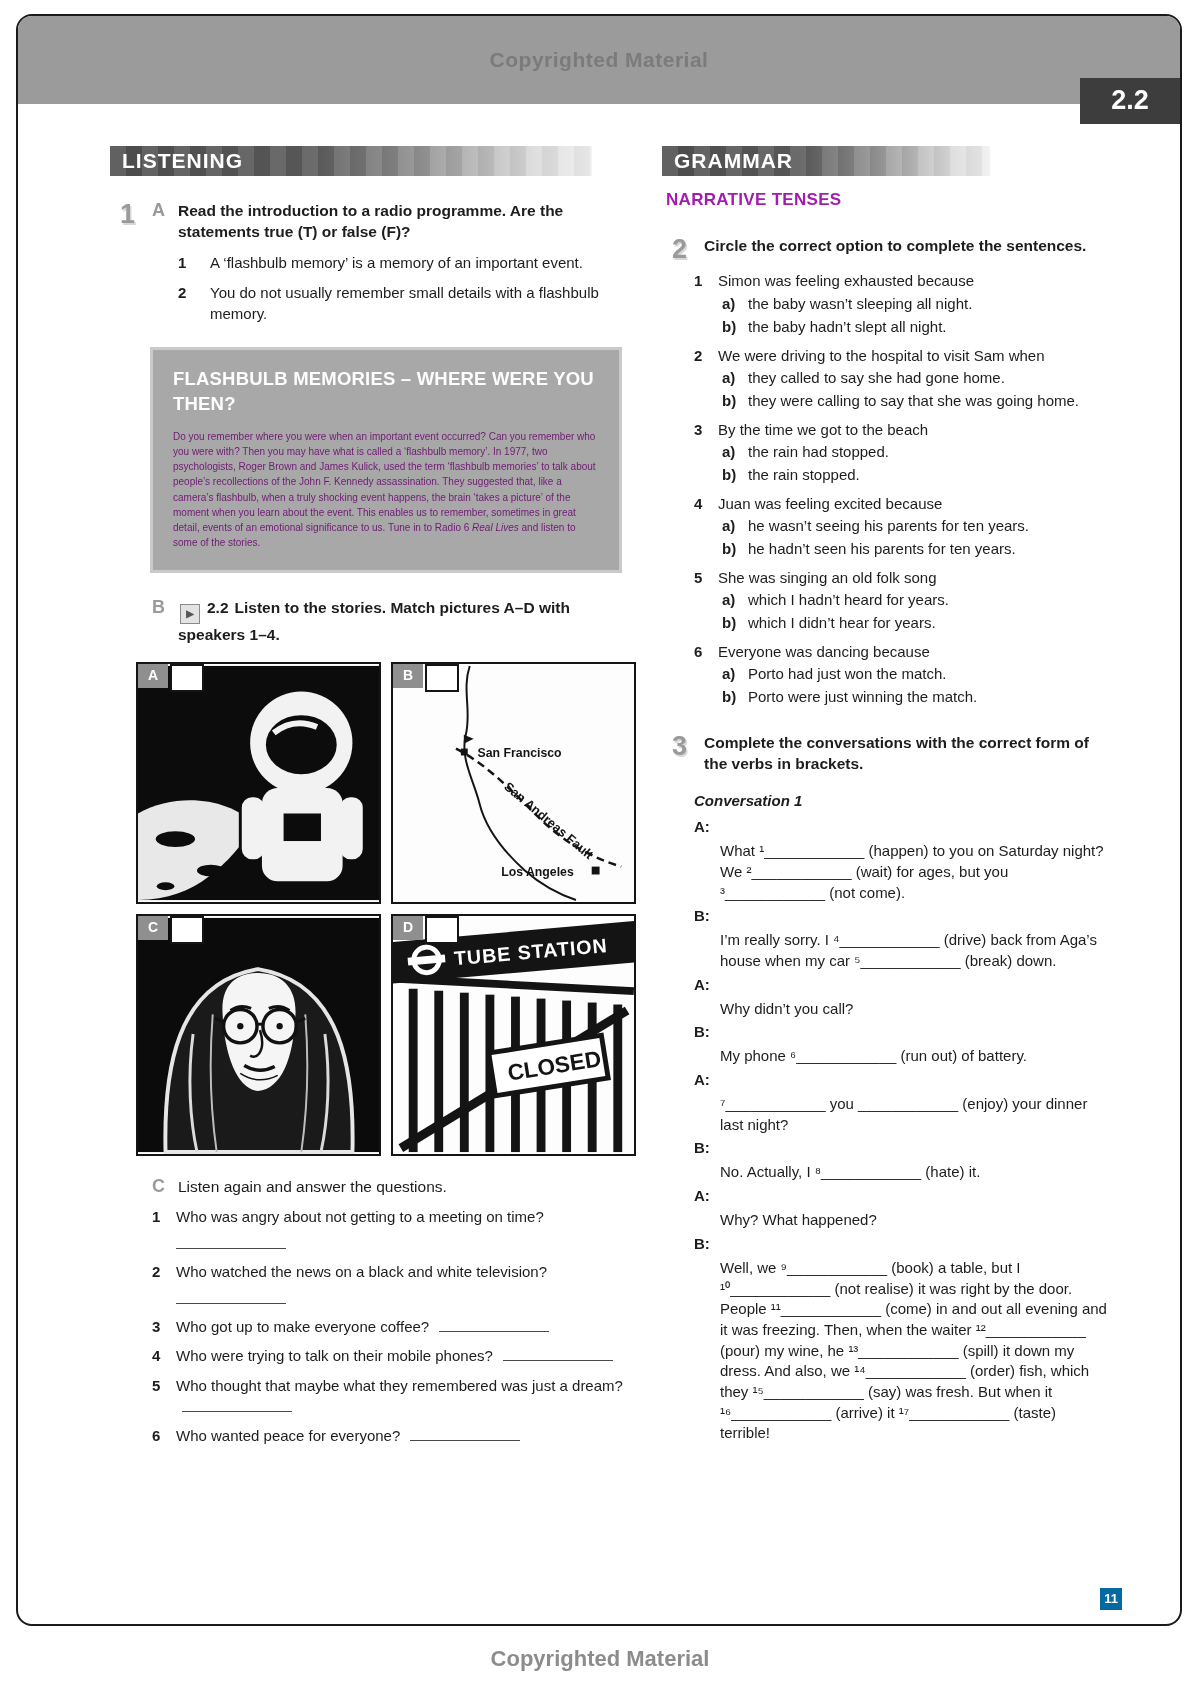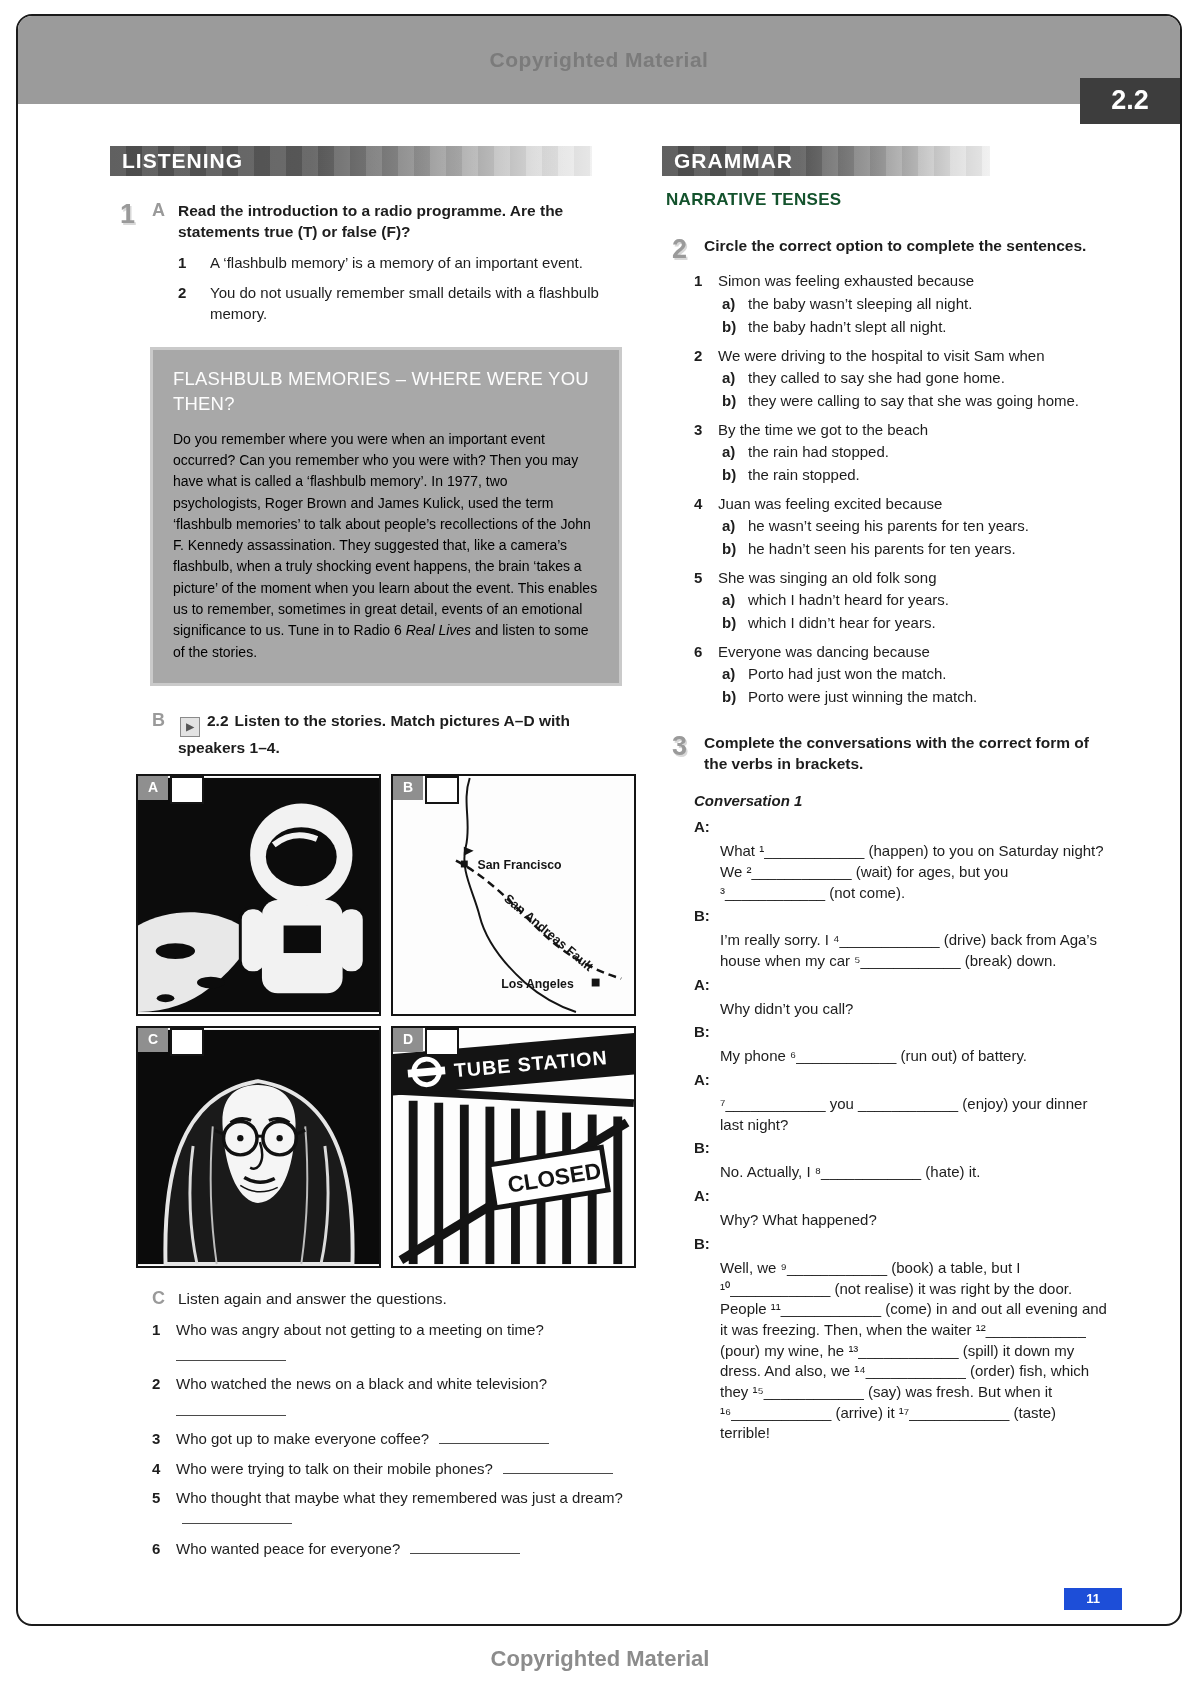--- a/index.html
+++ b/index.html
@@ -46,22 +46,22 @@
   .ex-instruction { font-weight:bold; font-size:15.5px; flex:1; }
 
   .stmt { display:flex; margin:10px 0 0 68px; }
   .stmt-num { width:24px; flex:none; font-weight:bold; }
   .stmt-text { flex:1;margin-left:8px; }
 
   .reading-box {
     margin:22px 0 0 40px; width:472px; background:#a8a8a8;
     border:3px solid #cacaca; padding:16px 20px 20px 20px;
   }
-  .reading-title { color:#fdfdfd; font-weight:normal; font-size:18.5px; margin-bottom:12px; letter-spacing:.2px; }
-  .reading-body { color:#000000; font-size:14px; line-height:1.52; }
+  .reading-title { color:#fdfdfd; font-weight:bold; font-size:18.5px; margin-bottom:12px; letter-spacing:.2px; }
+  .reading-body { color:#701a75; font-size:10px; line-height:1.52; }
   .reading-body em { font-style:italic; }
 
   .part-b { display:flex; margin:24px 0 0 42px; }
   .part-b .txt { font-weight:bold; font-size:15.5px; flex:1; }
   .play-icon {
     display:inline-flex; width:20px; height:20px; background:#e3e3e3; border:1.5px solid #8a8a8a;
     align-items:center; justify-content:center; color:#555; font-size:10px;
     margin:0 7px 0 2px; vertical-align:-4px;
   }
   .track { font-weight:bold; margin-right:6px; }
@@ -79,37 +79,37 @@
   .part-c-head { display:flex; margin:20px 0 10px 42px; }
   .part-c-head .txt { font-weight:normal; font-size:15.5px; flex:1; }
 
   .q-row { display:flex; margin:0 0 9px 42px; }
   .q-num { width:24px; flex:none; font-weight:bold; }
   .q-body { flex:1; }
   .blank { display:inline-block; width:110px; border-bottom:1.5px solid #4a4a4a; height:13px; }
   .blank-inline { margin-left:6px; vertical-align:baseline; }
   .blank-block { display:block; margin:8px 0 4px 0; }
 
-  .gr-subtitle { margin:12px 0 0 4px; font-weight:bold; font-size:17px; color:#14532d; letter-spacing:.3px; }
+  .gr-subtitle { margin:12px 0 0 4px; font-weight:bold; font-size:17px; color:#a21caf; letter-spacing:.3px; }
 
   .g-item { display:flex; margin:8px 0 0 32px; }
   .g-num { width:24px; flex:none; font-weight:bold; }
   .g-body { flex:1; }
   .g-opt { display:flex; margin-top:2px; padding-left:4px; }
   .g-letter { width:26px; flex:none; font-weight:bold; }
   .g-opt-text { flex:1; }
 
   .conv-title { font-weight:bold; margin:16px 0 6px 32px;font-style:italic; }
   .conv-line { display:flex; margin:0 0 3px 32px; }
   .speaker { width:26px; flex:none; font-weight:bold; }
   .line-text { flex:1;margin-top:24px; }
 
   .page-num {
-    position:absolute; right:58px; bottom:14px; background:#1d4ed8; color:#fff;
-    font-size:13px; font-weight:bold; padding:2px 22px;
+    position:absolute; right:58px; bottom:14px; background:#0369a1; color:#fff;
+    font-size:13px; font-weight:bold; padding:2px 4px;
   }
   .bottom-watermark {
     position:absolute; left:0; right:0; top:1644px; text-align:center;
     color:#8c8c8c; font-weight:bold; font-size:22px;
   }
 </style>
 </head>
 <body>
 
 <div class="page-border">

